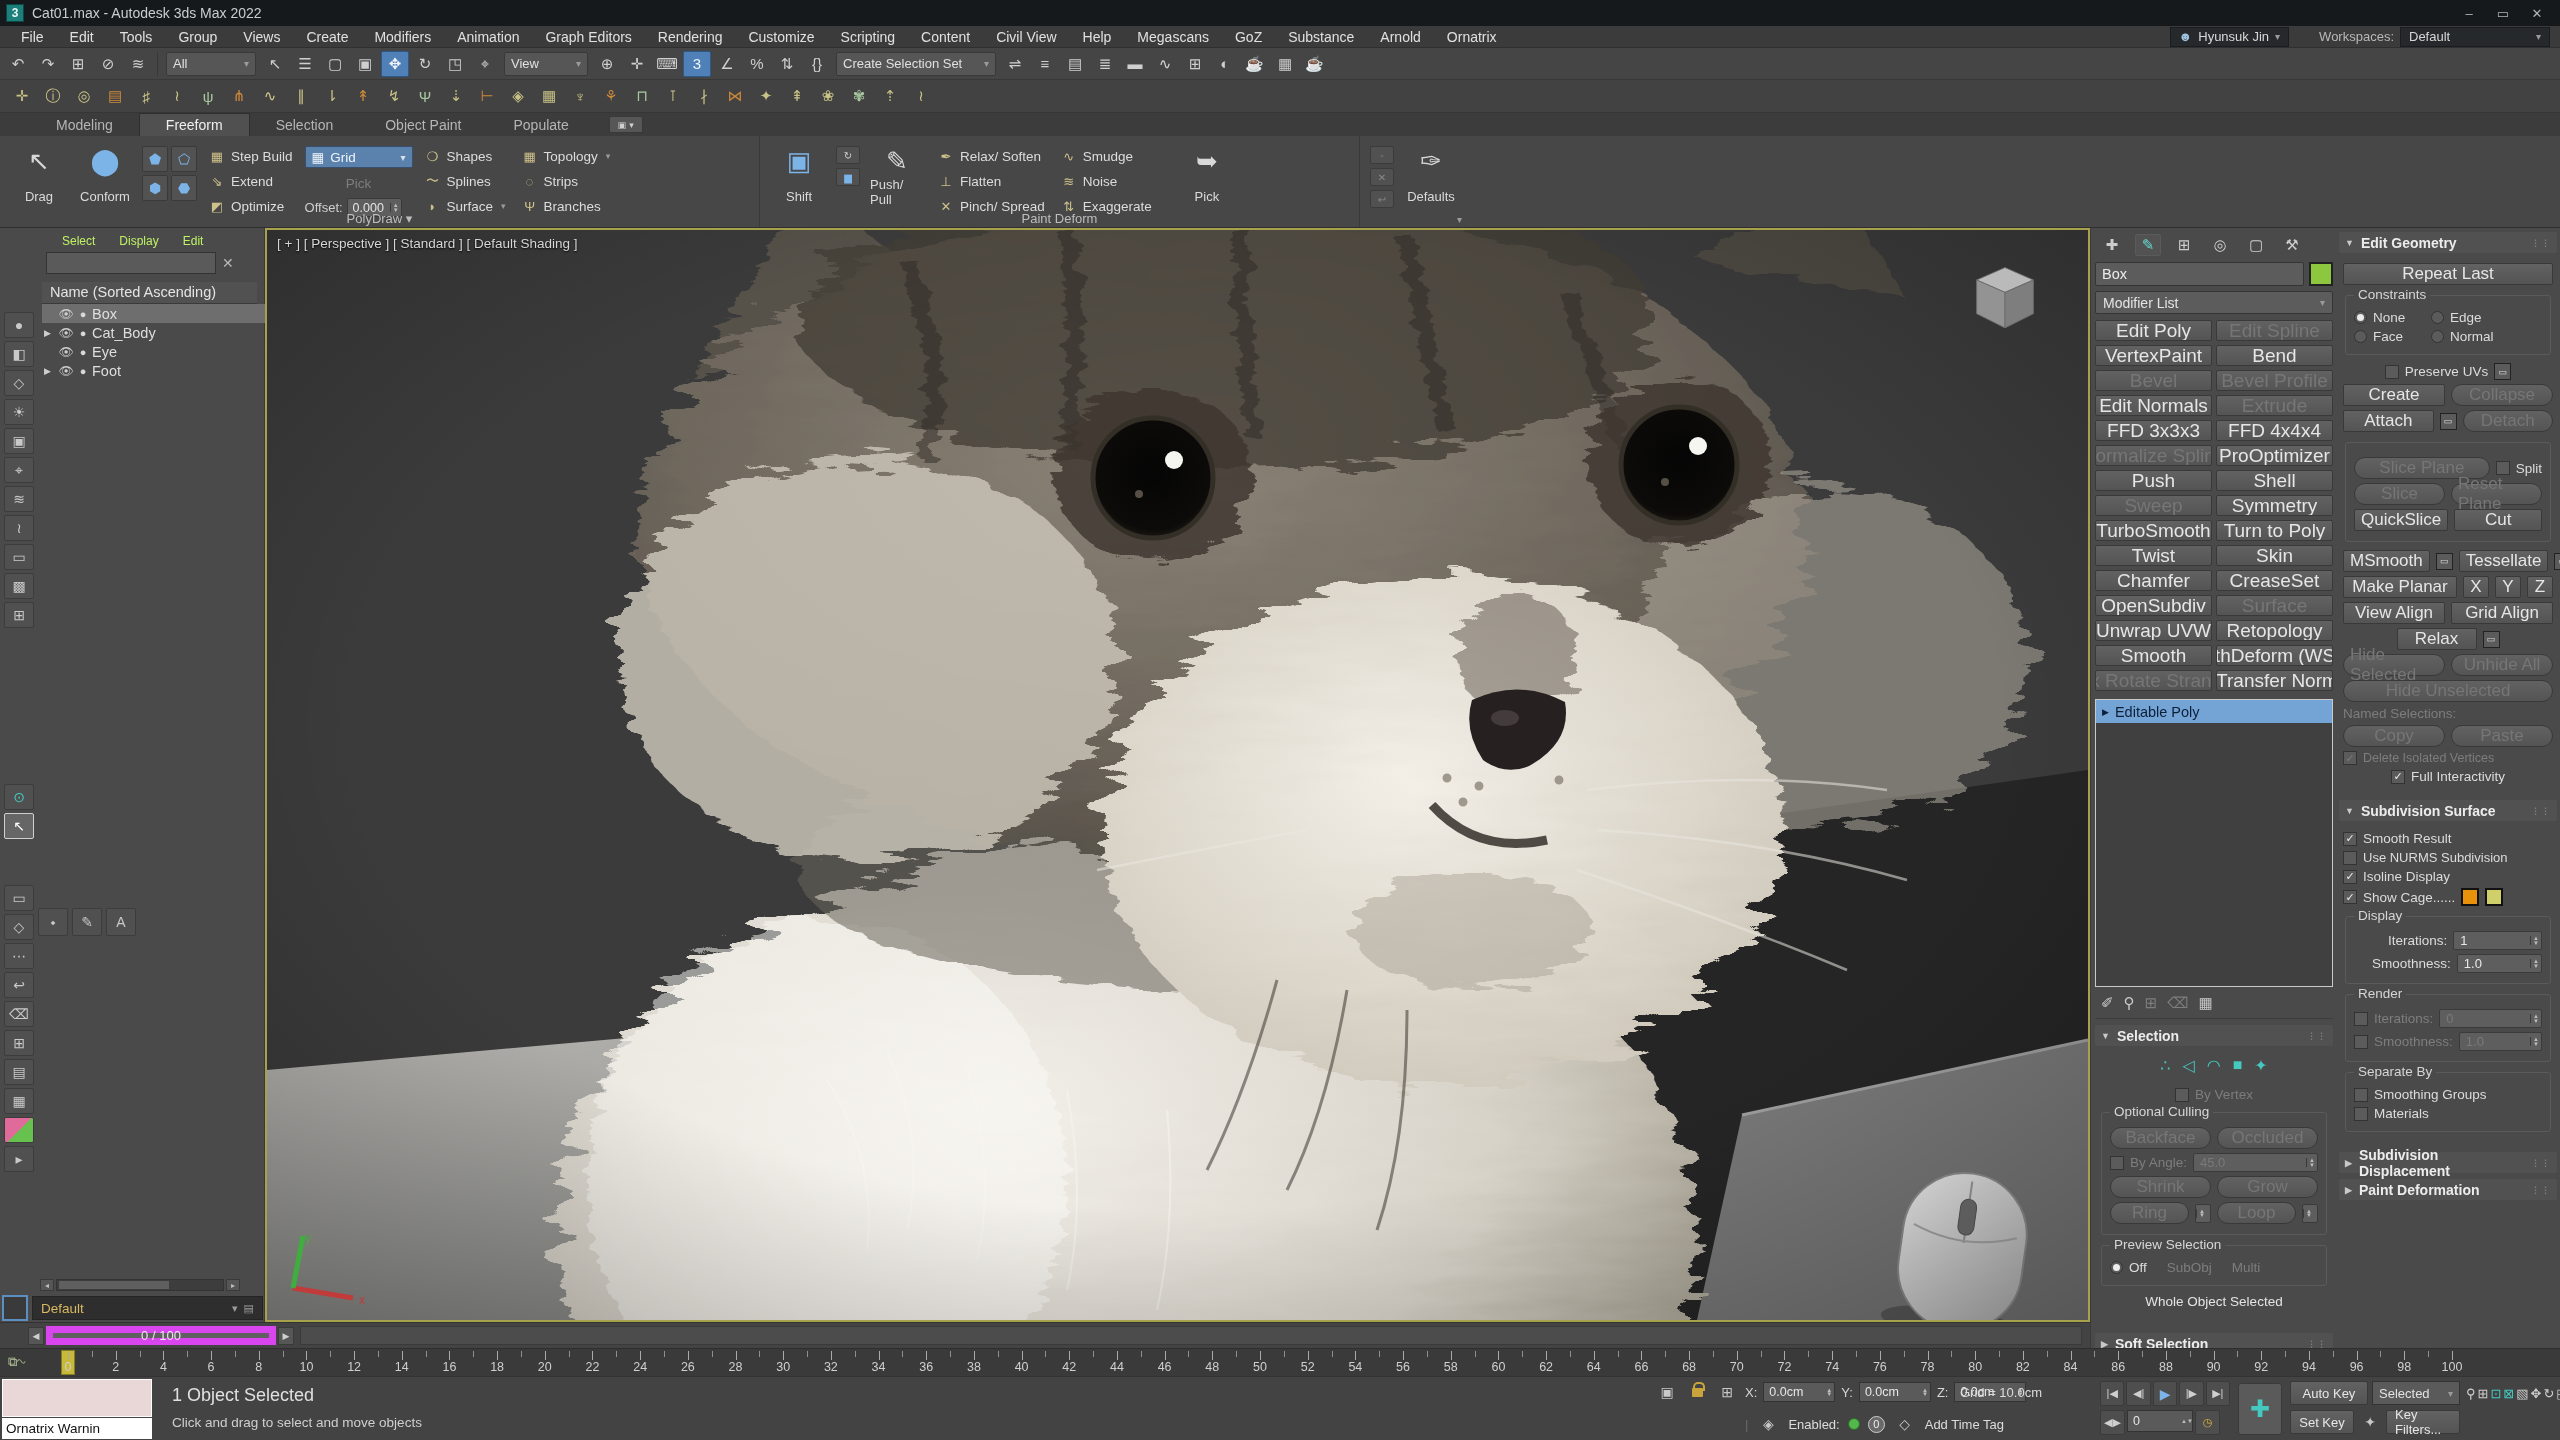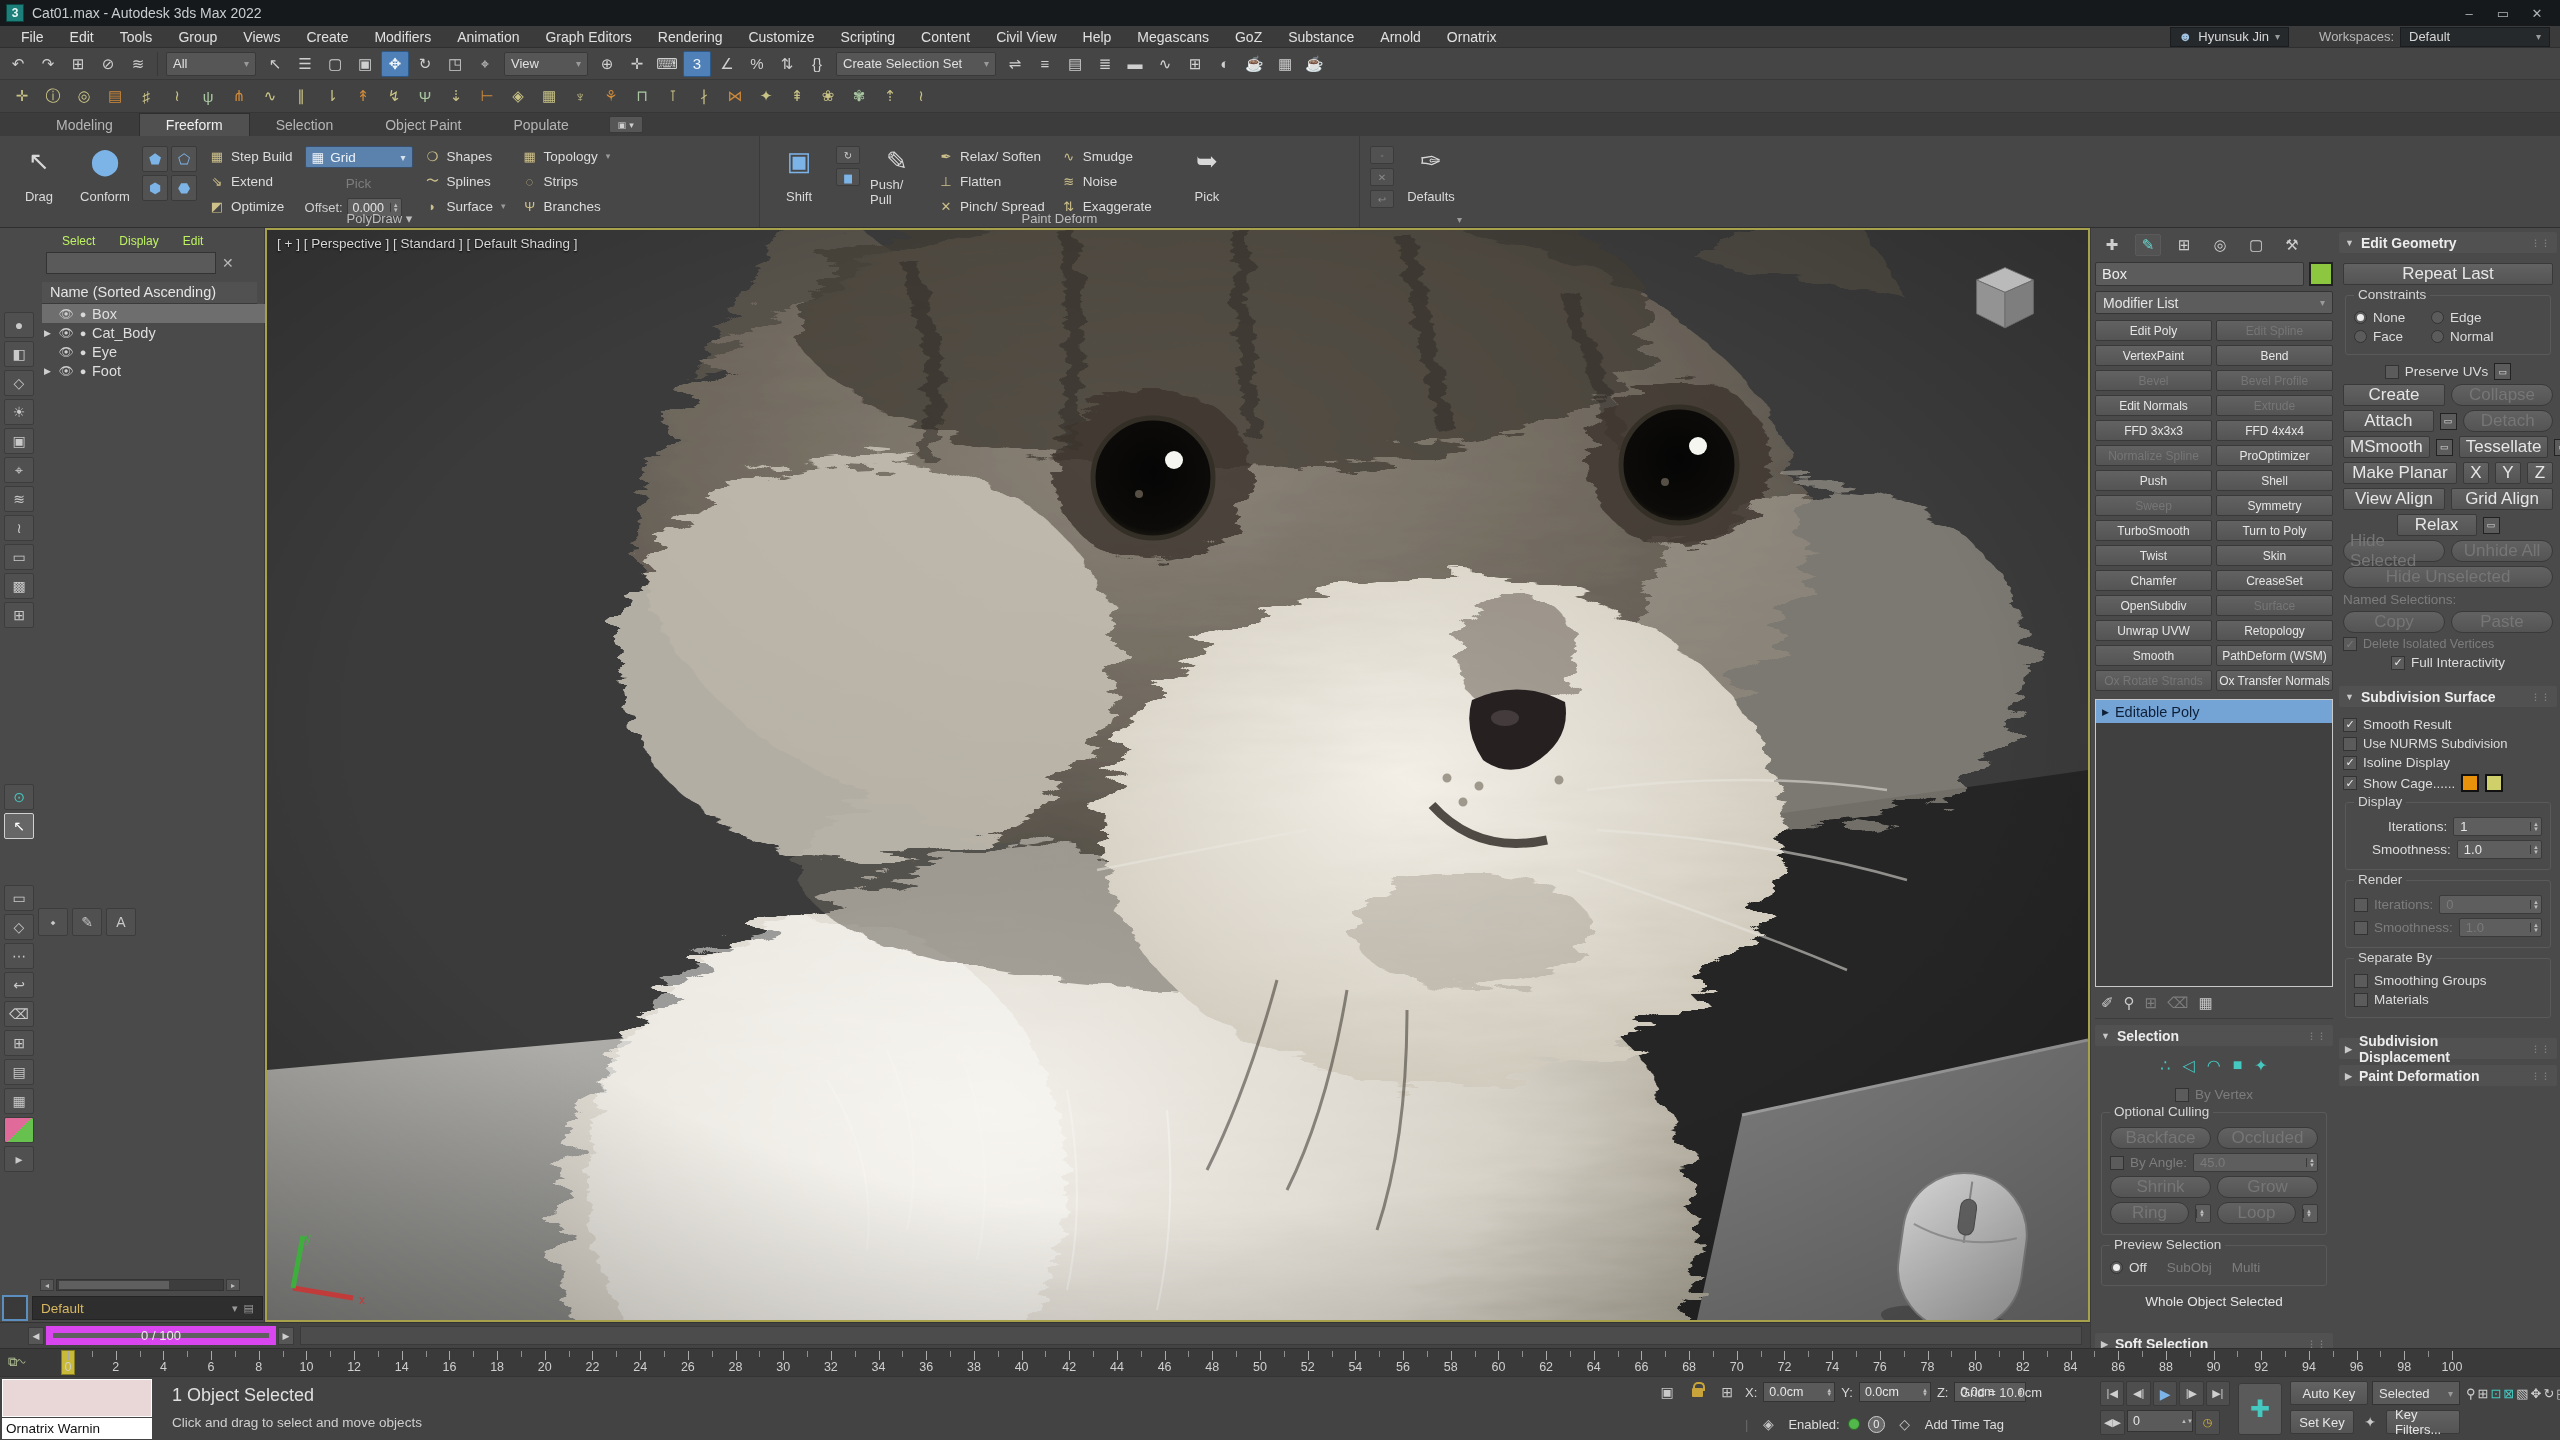--- a/index.html
+++ b/index.html
@@ -108,21 +108,21 @@
   #col-mod { position:absolute; left:4px; top:4px; width:238px; }
   #col-geo { position:absolute; left:248px; top:4px; width:218px; }
   .panel-tabs { display:flex; gap:10px; padding:2px 4px 6px 4px; align-items:center; }
   .ptab { width:26px; height:22px; display:flex; align-items:center; justify-content:center; color:#cdcdcd; font-size:15px; border-radius:2px; }
   .ptab.active { color:#67d8d0; border:1px solid #5a5a5a; background:#525252; }
   .name-row { display:flex; gap:5px; align-items:center; margin-bottom:5px; }
   .name-field { flex:1; height:24px; background:#5c5c5c; border:1px solid #353535; border-radius:2px; color:#ececec; font-size:14.5px; display:flex; align-items:center; padding:0 6px; }
   .color-swatch { width:24px; height:24px; border:2px solid #222; }
   .modlist { height:23px; background:#5c5c5c; border:1px solid #353535; border-radius:2px; display:flex; align-items:center; justify-content:space-between; padding:0 7px; font-size:14px; color:#e4e4e4; margin-bottom:6px; }
   .modgrid { display:grid; grid-template-columns:1fr 1fr; gap:4px; margin-bottom:8px; }
-  .mbtn { height:21px; background:linear-gradient(#626262,#545454); border:1px solid #393939; border-radius:2px; color:#e6e6e6; font-size:12px; display:flex; align-items:center; justify-content:center; white-space:nowrap; overflow:hidden; }
+  .mbtn { height:21px; background:linear-gradient(#626262,#545454); border:1px solid #393939; border-radius:2px; color:#e6e6e6; font-size:19px; display:flex; align-items:center; justify-content:center; white-space:nowrap; overflow:hidden; }
   .mbtn.disabled { color:#767676; }
   .stack { height:288px; background:#404040; border:1px solid #c9c9c9; margin-bottom:4px; }
   .stack-entry { height:23px; display:flex; align-items:center; gap:6px; padding-left:6px; font-size:14.5px; }
   .stack-entry.selected { background:#74a3d6; color:#0e2038; }
   .stack-entry .sarr { font-size:9px; }
   .stack-tools { display:flex; align-items:center; gap:10px; padding:3px 6px 6px 6px; border-bottom:1px solid #3c3c3c; }
   .stack-tools .stk { color:#c9c9c9; font-size:15px; }
   .stack-tools .stk.dim { color:#7a7a7a; }
 
   .rollout { margin-top:6px; }
@@ -1099,20 +1099,35 @@
                 <span class="setbox"></span>
               </div>
             <div class="crow">
               <div class="pbtn w100">Create</div>
               <div class="pbtn w100 disabled">Collapse</div>
             </div>
             <div class="crow">
               <div class="pbtn" style="flex:1">Attach</div>
               <span class="setbox"></span>
               <div class="pbtn w100 disabled">Detach</div>
+            </div>
+            <div class="groupbox">
+              <div class="crow">
+                <div class="pbtn w100 disabled">Slice Plane</div>
+                <span class="chk dim"></span>
+                <span class="lbl">Split</span>
+              </div>
+              <div class="crow">
+                <div class="pbtn w100 disabled">Slice</div>
+                <div class="pbtn w100 disabled">Reset Plane</div>
+              </div>
+              <div class="crow">
+                <div class="pbtn w100">QuickSlice</div>
+                <div class="pbtn w100">Cut</div>
+              </div>
             </div>
             <div class="crow">
               <div class="pbtn" style="flex:1">MSmooth</div>
               <span class="setbox"></span>
               <div class="pbtn" style="flex:1">Tessellate</div>
               <span class="setbox"></span>
             </div>
             <div class="crow">
               <div class="pbtn" style="flex:1">Make Planar</div>
               <div class="pbtn axbtn">X</div>

